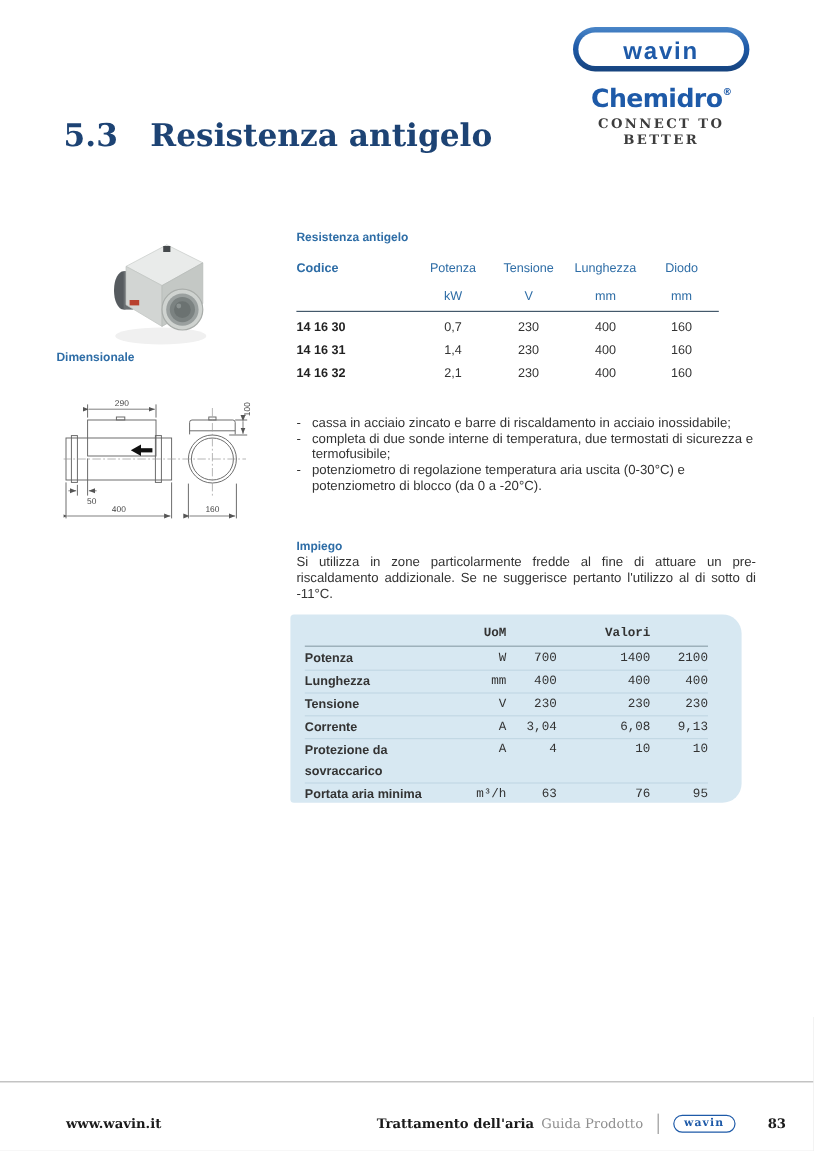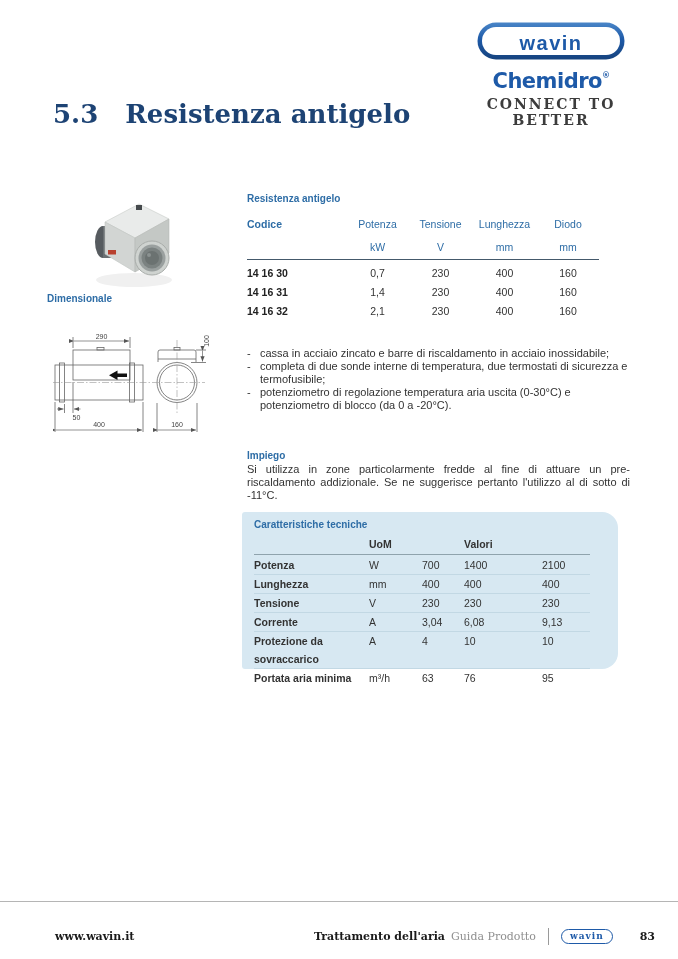--- a/index.html
+++ b/index.html
@@ -8,21 +8,21 @@
     background:#ffffff; overflow:hidden;
     font-family:"Liberation Sans", sans-serif; color:#333;
   }
 
   
   .brand { position:absolute; top:22px; right:53px; width:148px; text-align:center; }
   .chemidro { margin-top:5px; font-family:"DejaVu Sans", sans-serif; font-weight:bold;
               font-size:21px; letter-spacing:-0.5px; color:#1e5aa8; }
   .chemidro sup { font-size:8px; vertical-align:10px; }
   .tagline { margin-top:3px; font-family:"DejaVu Serif", serif; font-weight:bold;
-             font-size:14px; letter-spacing:2px; color:#3c3c3c; }
+             font-size:11px; letter-spacing:2px; color:#3c3c3c; }
 
   
   .title-row { position:absolute; left:53px; top:99px; display:flex; gap:27px;
                font-family:"DejaVu Serif", serif; font-weight:bold; font-size:26px;
                color:#1d4374; }
 
   
   .photo { position:absolute; left:88px; top:192px; }
   .dim-label { position:absolute; left:47px; top:293px; font-size:10px; font-weight:bold; color:#2e6da6; }
   .drawing { position:absolute; left:53px; top:327px; }
@@ -53,21 +53,21 @@
   .impiego .body-txt { text-align:justify; }
 
   
   .panel { position:absolute; left:242px; top:512px; width:376px; height:157px;
            background:#d7e8f2; border-radius:3px 16px 16px 3px;
            padding:7px 10px; box-sizing:border-box; }
   .panel .sec-h { margin-bottom:5px; padding-left:2px; }
   .t2-grid { display:grid; grid-template-columns:115px 53px 42px 78px 48px;
              font-size:10.5px; padding-left:2px; }
   .t2-grid > div { line-height:18px; }
-  .t2-grid .c { text-align:left; }
+  .t2-grid .c { text-align:right;font-family:Liberation Mono, monospace; }
   .t2-grid .bh { font-weight:bold; color:#333; }
   .t2-grid .rule2 { grid-column:1 / -1; border-top:1px solid #8fa3ad; margin:1px 0 1px; }
   .t2-grid .sep { grid-column:1 / -1; border-top:1px solid #c2d8e4; }
   .t2-grid .lbl { font-weight:bold; color:#333; }
 
   
   .footer-line { position:absolute; left:0; top:901px; width:678px; border-top:1px solid #b5b5b5; }
   .footer { position:absolute; left:55px; right:23px; top:928px;
             display:flex; justify-content:space-between; align-items:center;
             font-family:"DejaVu Serif", serif; font-size:11px; color:#1a1a1a; }
@@ -237,21 +237,20 @@
         <span>potenziometro di regolazione temperatura aria uscita (0-30°C) e potenziometro di blocco (da 0 a -20°C).</span>
     </div>
   </div>
 
   <div class="impiego">
     <div class="sec-h">Impiego</div>
     <div class="body-txt">Si utilizza in zone particolarmente fredde al fine di attuare un pre-riscaldamento addizionale. Se ne suggerisce pertanto l'utilizzo al di sotto di -11°C.</div>
   </div>
 
   <div class="panel">
-    <div class="sec-h">Caratteristiche tecniche</div>
     <div class="t2-grid">
       <div></div>
       <div class="c bh">UoM</div>
       <div></div>
       <div class="c bh">Valori</div>
       <div></div>
       <div class="rule2"></div>
 
       <div class="lbl">Potenza</div>
       <div class="c">W</div>

